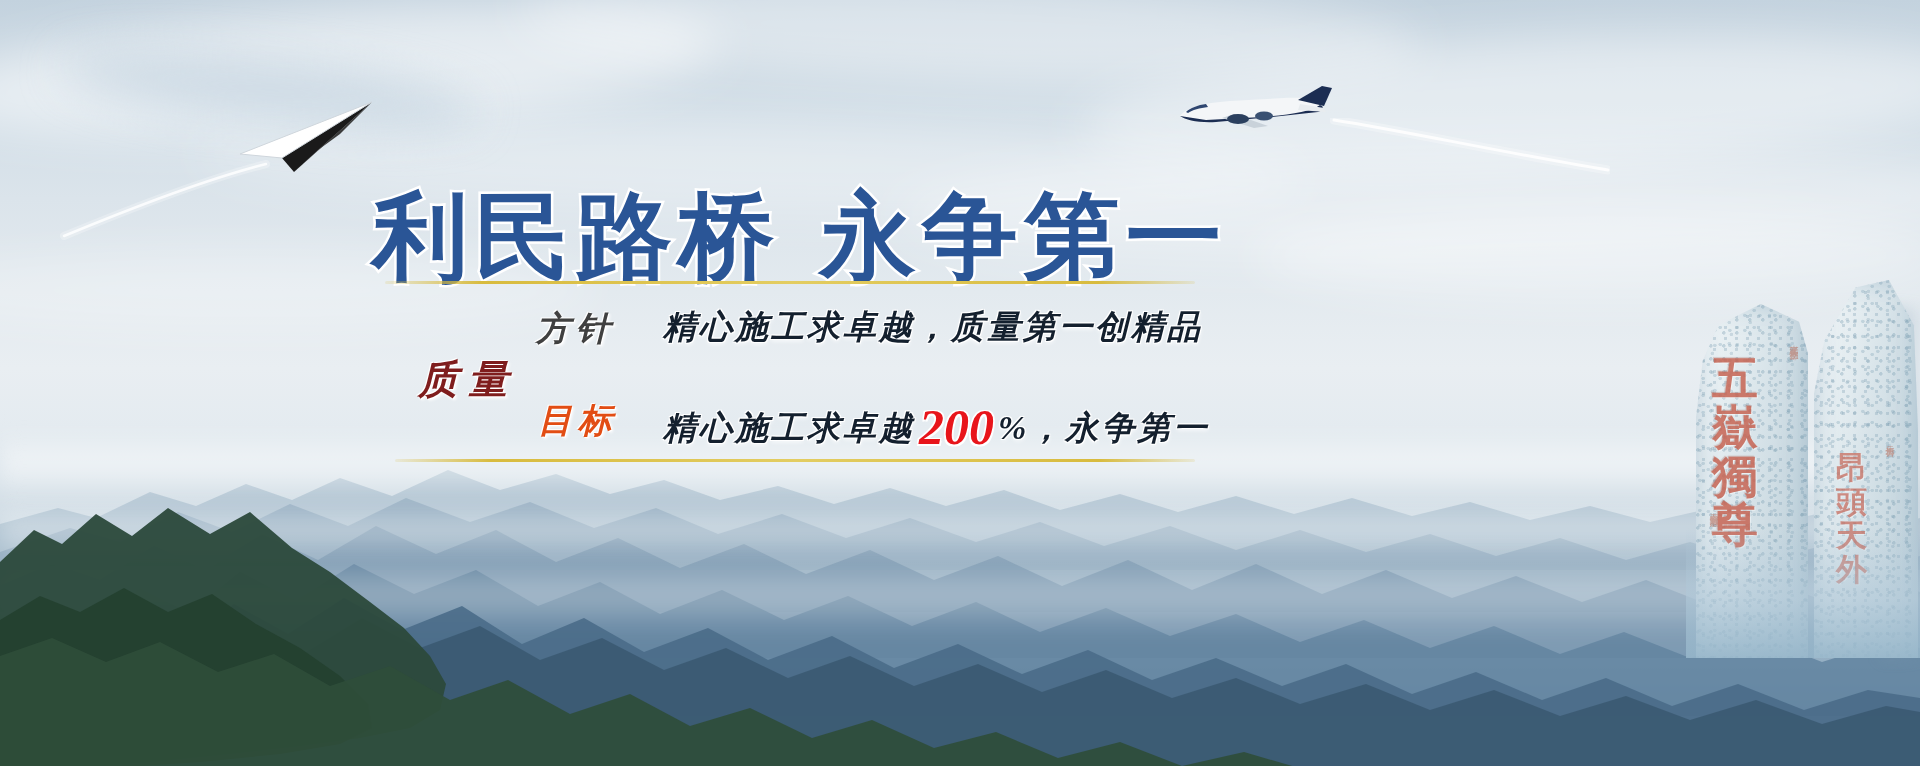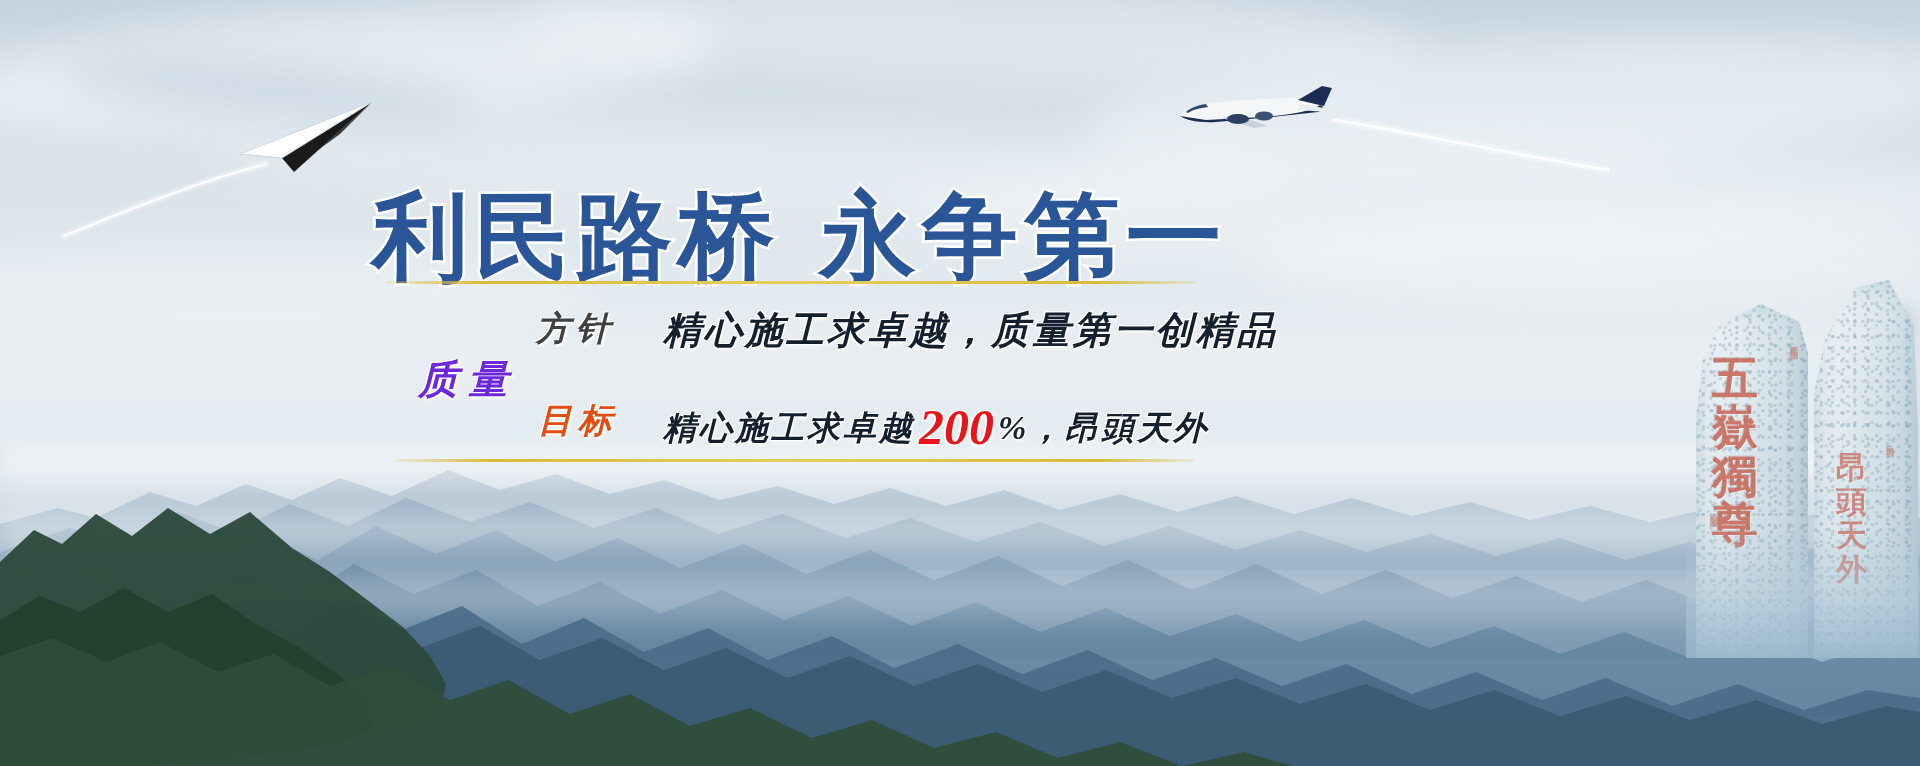--- a/index.html
+++ b/index.html
@@ -190,21 +190,21 @@
     font-family:"DejaVu Serif",serif;
     font-style:italic;
     font-weight:700;
   }
 
   #kw-quality{
     position:absolute;
     left:418px;top:352px;
     font-size:40px;
     letter-spacing:10px;
-    color:#6d28d9;
+    color:#7f1d1d;
     text-shadow:1px 1px 0 #ffffff, 2px 2px 3px rgba(255,255,255,.9), -1px -1px 0 #ffffff;
   }
   #kw-policy{
     position:absolute;
     left:536px;top:306px;
     font-size:34px;
     letter-spacing:6px;
     color:#404040;
     text-shadow:1px 1px 0 #ffffff, 2px 2px 3px rgba(255,255,255,.9), -1px -1px 0 #ffffff;
   }
@@ -212,21 +212,21 @@
     position:absolute;
     left:538px;top:398px;
     font-size:34px;
     letter-spacing:6px;
     color:#e24d14;
     text-shadow:1px 1px 0 #ffffff, 2px 2px 3px rgba(255,255,255,.9), -1px -1px 0 #ffffff;
   }
   #slogan-1{
     position:absolute;
     left:663px;top:305px;
-    font-size:38px;
+    font-size:33px;
     letter-spacing:3px;
     white-space:nowrap;
     color:#14202e;
     text-shadow:1px 1px 0 #ffffff,-1px -1px 0 #ffffff,1px -1px 0 #ffffff,-1px 1px 0 #ffffff,0 2px 4px rgba(255,255,255,.9);
   }
   #slogan-2{
     position:absolute;
     left:663px;top:398px;
     font-size:33px;
     letter-spacing:3px;
@@ -400,19 +400,19 @@
 
     <div id="kw-quality" class="cn-script">质量</div>
 
     <div id="kw-policy" class="cn-script">方针</div>
 
     <div id="kw-goal" class="cn-script">目标</div>
 
     <div id="slogan-1" class="cn-script">精心施工求卓越，质量第一创精品</div>
 
     <div id="slogan-2" class="cn-script">
-      <span>精心施工求卓越</span><span class="pct">200</span><span class="pct-sign">%</span><span>，昂頭天外</span>
+      <span>精心施工求卓越</span><span class="pct">200</span><span class="pct-sign">%</span><span>，永争第一</span>
     </div>
 
     <div id="rule-bottom"></div>
 
   </div>
 </div>
 
 </body></html>

